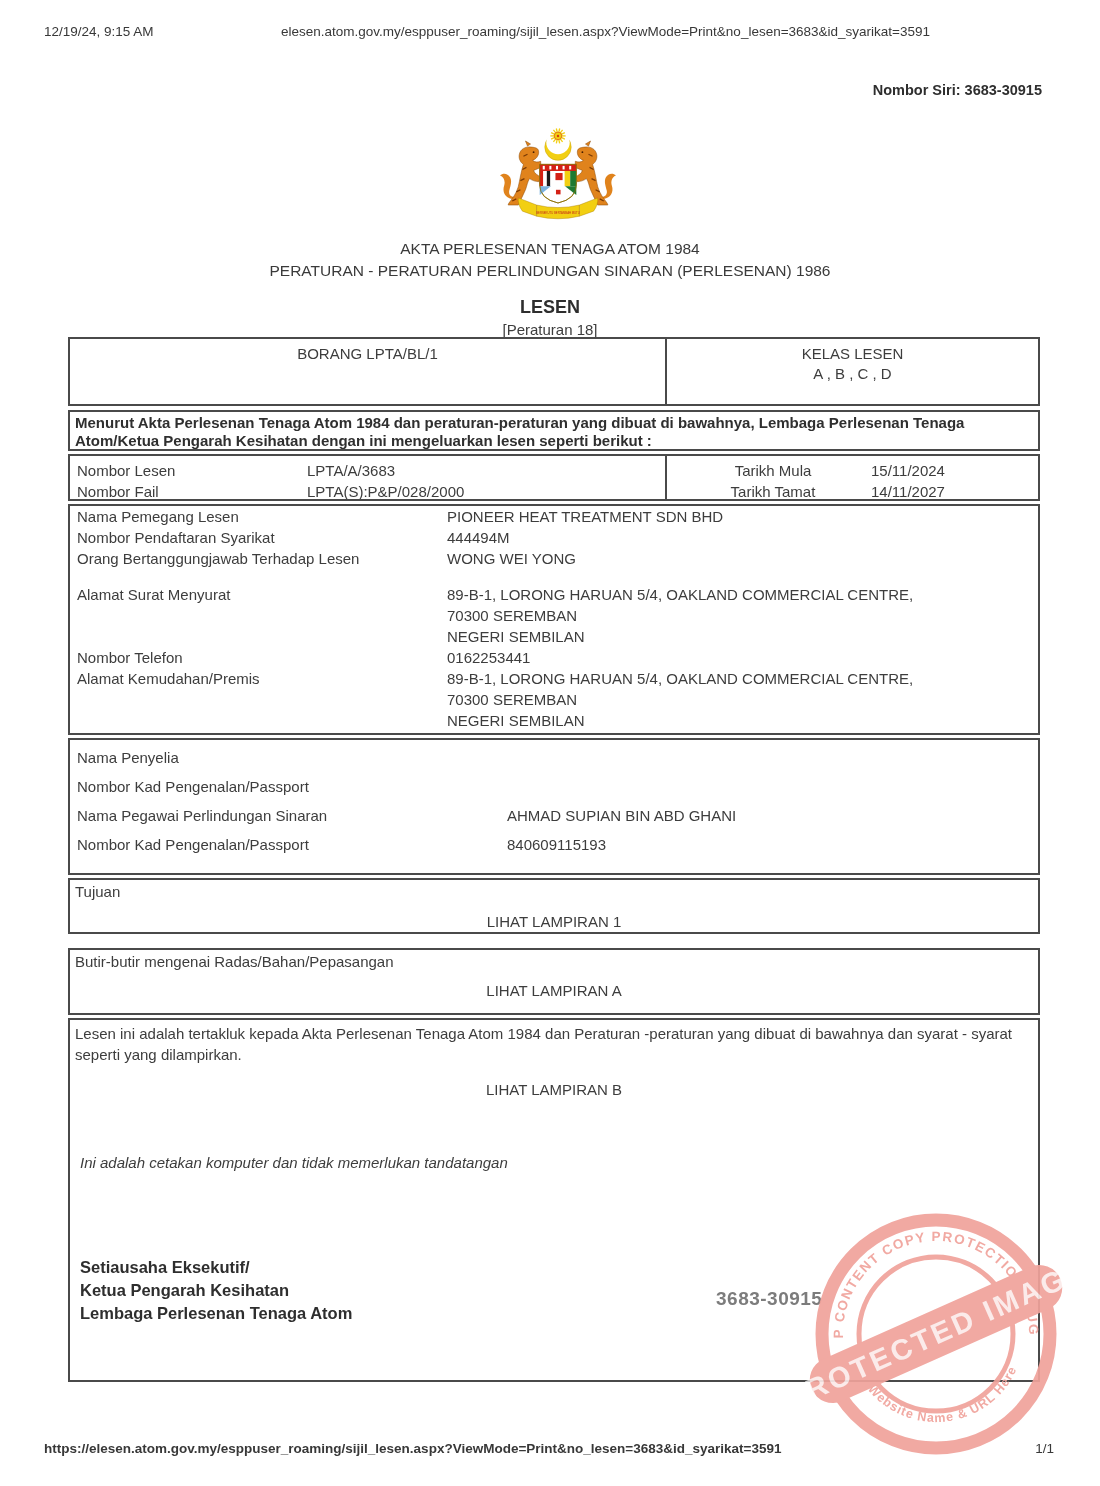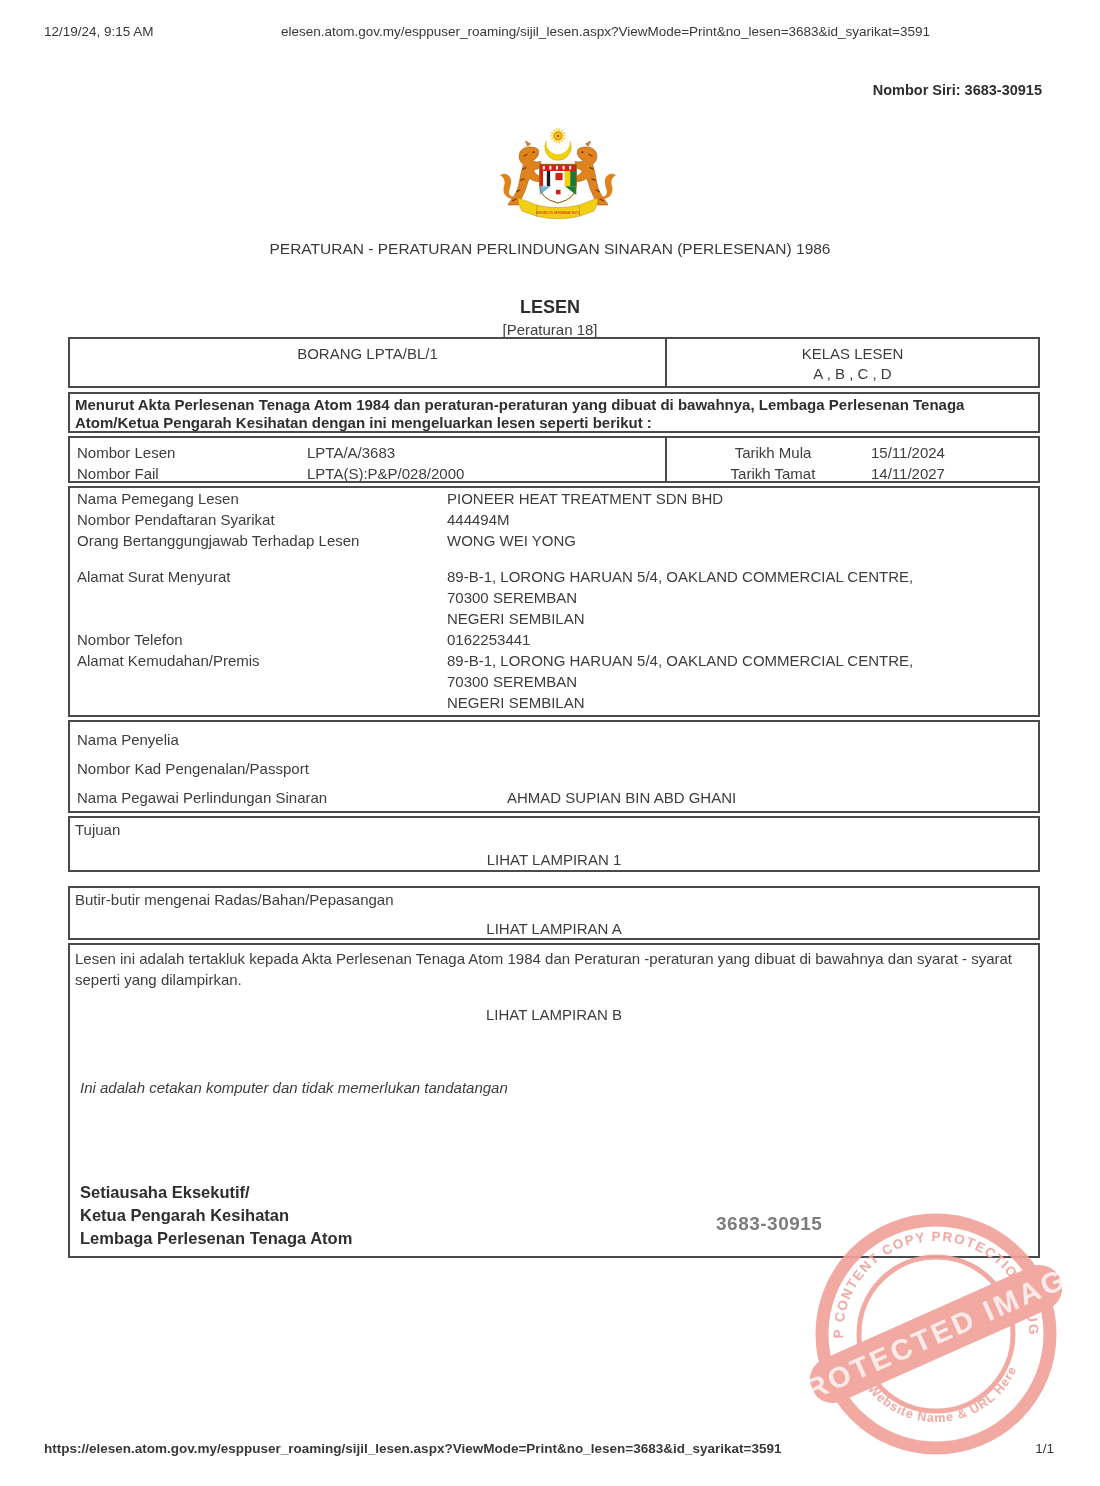--- a/index.html
+++ b/index.html
@@ -25,49 +25,49 @@
   .lesen-sub { position:absolute; left:0; top:321px; width:100%; text-align:center; font-size:15px; }
 
   
   .doc { position:absolute; left:68px; top:337px; width:972px; }
   .box { box-sizing:border-box; border:2px solid #4a4a4a; width:100%; background:#fff;
          font-size:15px; overflow:hidden; }
   .split { display:flex; }
   .cell-l { box-sizing:border-box; width:597px; border-right:2px solid #4a4a4a; }
   .cell-r { flex:1;text-align:center; }
 
-  .box-a { height:51px; margin-bottom:4px; }
+  .box-a { height:69px; margin-bottom:4px; }
   .box-a .cell-l, .box-a .cell-r { text-align:center; padding-top:5px; line-height:20px; }
 
   .box-b { height:41px; margin-bottom:3px; font-weight:bold; color:#2f2f2f;
            padding:2px 5px; line-height:18px; }
 
   .box-c { height:47px; margin-bottom:3px; }
   .box-c .cell-l, .box-c .cell-r { padding-top:4px; }
   .lv-row { display:flex; line-height:21px; }
   .box-c .cell-l .lv-label { flex:0 0 230px; padding-left:7px; }
   .box-c .cell-r .lv-label { flex:0 0 196px; padding-left:8px; }
 
   .box-d { height:231px; margin-bottom:3px; padding-top:0; }
   .box-d .lv-label { flex:0 0 370px; padding-left:7px; }
   .box-d .lv-row { line-height:21px; }
   .spacer16 { height:15px; }
   .addr-lines { line-height:21px; }
 
-  .box-e { height:93px; margin-bottom:3px; padding-top:7px; }
+  .box-e { height:137px; margin-bottom:3px; padding-top:7px; }
   .box-e .lv-label { flex:0 0 430px; padding-left:7px; }
   .box-e .lv-row { margin-bottom:8px; line-height:21px; }
 
   .box-f { height:56px; margin-bottom:14px; position:relative; }
-  .box-g { height:54px; margin-bottom:3px; position:relative; }
+  .box-g { height:67px; margin-bottom:3px; position:relative; }
   .box-label { position:absolute; left:5px; top:2px; line-height:20px; }
   .box-center-f { position:absolute; left:0; top:33px; width:100%; text-align:center; }
   .box-center-g { position:absolute; left:0; top:32px; width:100%; text-align:center; }
 
-  .box-h { height:315px; position:relative; }
+  .box-h { height:364px; position:relative; }
   .terms-text { position:absolute; left:5px; top:3px; right:5px; line-height:21px; }
   .lampiran-b { position:absolute; left:0; top:61px; width:100%; text-align:center; }
   .computer-note { position:absolute; left:10px; top:134px; font-style:italic; }
   .signature { position:absolute; left:10px; top:236px; font-weight:bold; font-size:16.5px;
                line-height:23px; color:#2e2e2e; }
   .serial-gray { position:absolute; left:646px; top:268px; font-weight:bold; font-size:19px;
                  color:#7c7c7c; letter-spacing:0.5px; }
 
   .stamp { position:absolute; left:798px; top:1192px; width:276px; height:284px; opacity:0.92; }
 </style>
@@ -132,20 +132,21 @@
     <rect x="116" y="130" width="9" height="9" fill="#d42015"></rect>
     <path d="M 84,80 L 156,80 L 156,120 Q 156,148 120,156 Q 84,148 84,120 Z" fill="none" stroke="#8a6d00" stroke-width="1.5"></path>
 
     <path d="M 42,146 L 78,160 L 78,182 L 50,172 Q 40,158 42,146 Z" fill="#f2cf12" stroke="#a87d00" stroke-width="0.8"></path>
     <path d="M 198,146 L 162,160 L 162,182 L 190,172 Q 200,158 198,146 Z" fill="#f2cf12" stroke="#a87d00" stroke-width="0.8"></path>
     <path d="M 78,160 Q 120,170 162,160 L 162,182 Q 120,192 78,182 Z" fill="#f2cf12" stroke="#a87d00" stroke-width="0.8"></path>
     <text x="120" y="177" text-anchor="middle" font-size="5.5" fill="#c22418">BERSEKUTU BERTAMBAH MUTU</text>
   </svg>
 
   <div class="titles">
+    <div>AKTA PERLESENAN TENAGA ATOM 1984</div>
     <div>PERATURAN - PERATURAN PERLINDUNGAN SINARAN (PERLESENAN) 1986</div>
   </div>
   <div class="lesen-title">LESEN</div>
   <div class="lesen-sub">[Peraturan 18]</div>
 
   <div class="doc">
 
     <div class="box box-a split">
       <div class="cell-l">BORANG LPTA/BL/1</div>
       <div class="cell-r">

